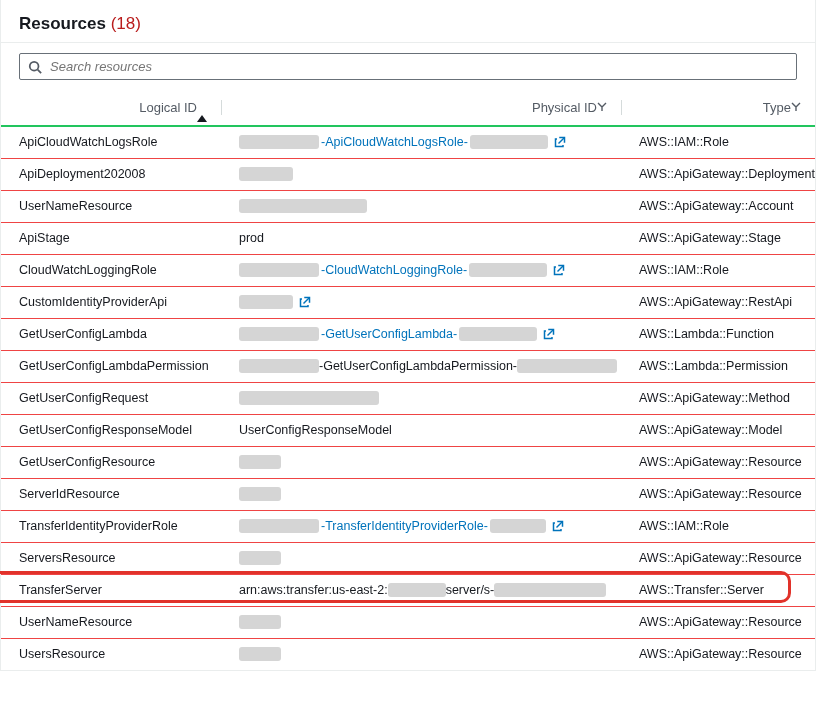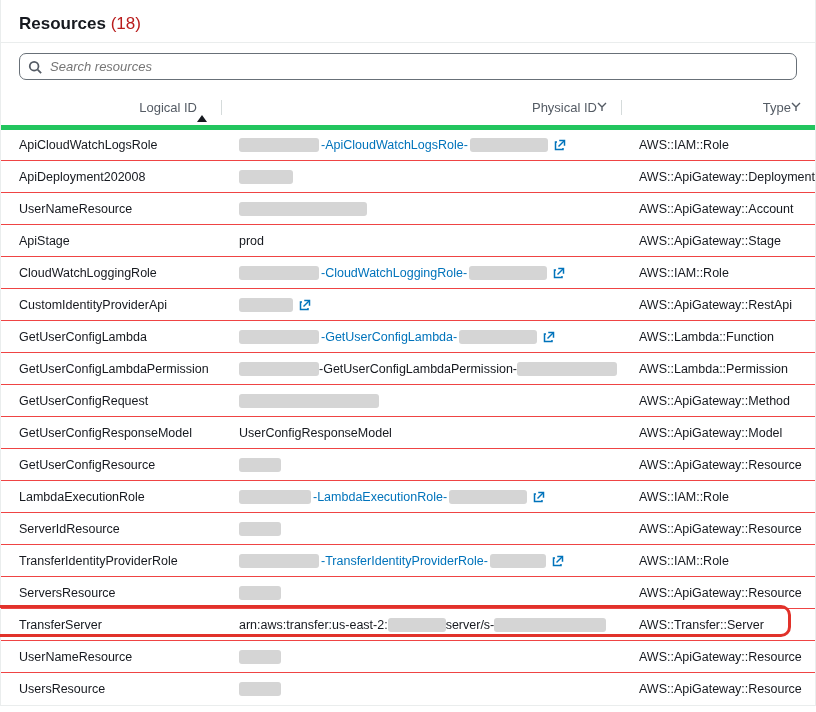--- a/index.html
+++ b/index.html
@@ -26,21 +26,21 @@
     font-weight: 400;
     color: #b91c1c;
   }
   .search-row {
     padding: 10px 18px 4px 18px;
   }
   .search-box {
     display: flex;
     align-items: center;
     border: 1px solid #687078;
-    border-radius: 7px;
+    border-radius: 2px;
     padding: 5px 8px;
     width: 100%;
     background: #fff;
   }
   .search-box svg { flex: 0 0 auto; }
   .search-box input {
     border: none;
     outline: none;
     font-size: 13px;
     font-style: italic;
@@ -88,21 +88,21 @@
     margin-right: 14px;
   }
   tbody td {
     padding: 8px 0 8px 18px;
     border-top: 1px solid #ef4444;
     font-size: 12.5px;
     color: #16191f;
     vertical-align: middle;
     height: 32px;
   }
-  tbody tr:first-child td { border-top: 5px solid #22c55e; }
+  tbody tr:first-child td { border-top: 2px solid #22c55e; }
   .phys-cell {
     display: flex;
     align-items: center;
     flex-wrap: nowrap;
   }
   .redact {
     display: inline-block;
     height: 14px;
     background: #d5d5d5;
     border-radius: 3px;
@@ -318,38 +318,20 @@
         <tr>
           <td>GetUserConfigResource</td>
           <td>
             <div class="phys-cell">
               <span class="redact" style="width:42px"></span>
             </div>
           </td>
           <td>AWS::ApiGateway::Resource</td>
         </tr>
         <tr>
-          <td>LambdaExecutionRole</td>
-          <td>
-            <div class="phys-cell">
-              <span class="redact" style="width:72px"></span>
-              <span class="link-text">-LambdaExecutionRole-</span>
-              <span class="redact" style="width:78px"></span>
-              <span class="ext-link">
-                <svg width="12" height="12" viewBox="0 0 16 16" fill="none" stroke="#0073bb" stroke-width="2">
-                  <path d="M7 2 H14 V9"></path>
-                  <path d="M14 2 L6 10"></path>
-                  <path d="M12 12 V14 H2 V4 H4"></path>
-                </svg>
-              </span>
-            </div>
-          </td>
-          <td>AWS::IAM::Role</td>
-        </tr>
-        <tr>
           <td>ServerIdResource</td>
           <td>
             <div class="phys-cell">
               <span class="redact" style="width:42px"></span>
             </div>
           </td>
           <td>AWS::ApiGateway::Resource</td>
         </tr>
         <tr>
           <td>TransferIdentityProviderRole</td>

